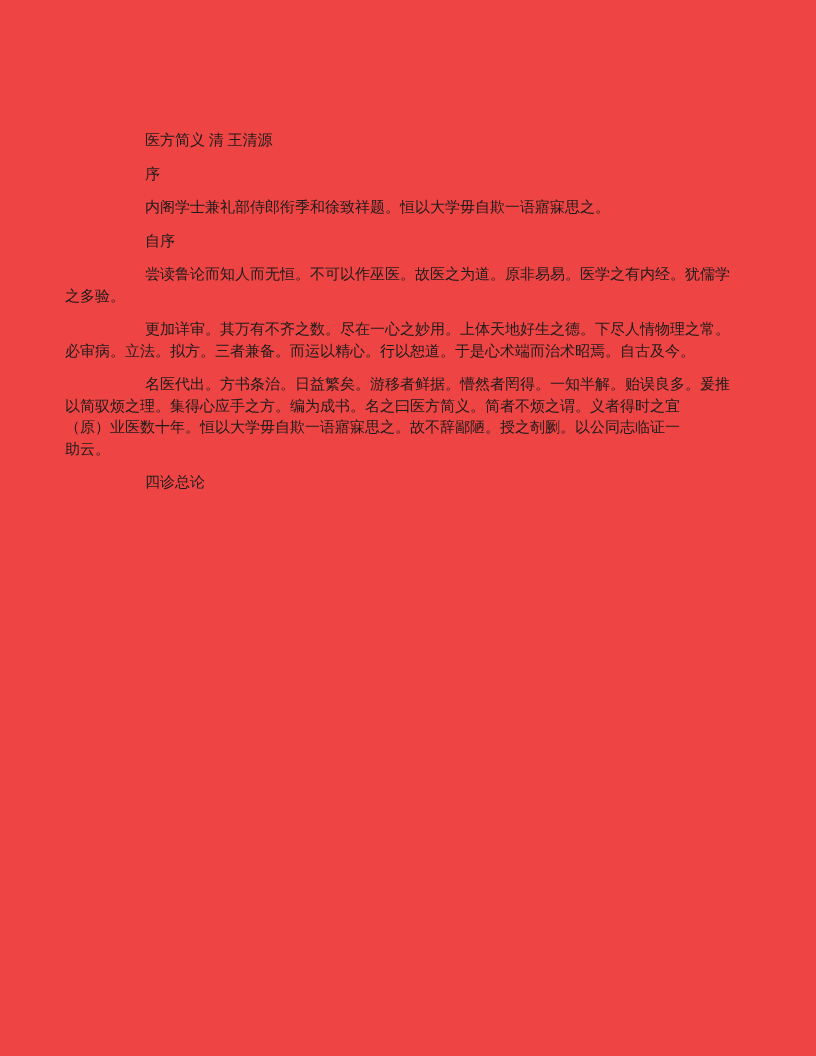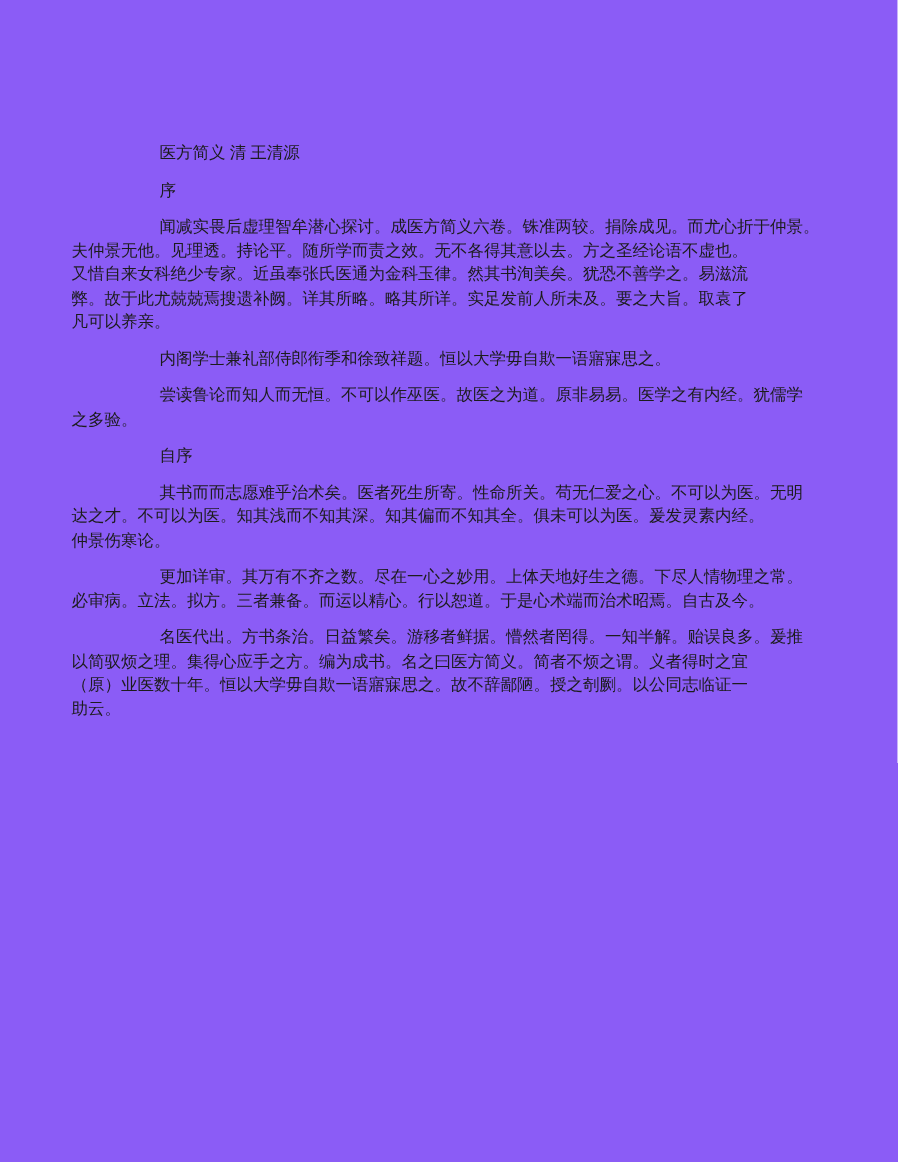--- a/index.html
+++ b/index.html
@@ -1,21 +1,21 @@
 <!DOCTYPE html>
 <html><head>
 <meta charset="utf-8">
 <style>
   html, body { margin: 0; padding: 0; background: #ffffff; }
   .page {
     position: relative;
     width: 816px;
     height: 1056px;
     margin: 0 auto;
-    background: #8b5cf6;
+    background: #ef4444;
     box-sizing: border-box;
     padding: 130px 51px 40px 65px;
     overflow: hidden;
   }
   .block {
     margin: 0 0 12px 0;
     font-family: "Liberation Serif", "DejaVu Serif", serif;
     font-size: 15px;
     line-height: 21.5px;
     color: #1c1c1c;
@@ -24,31 +24,24 @@
     text-align: left;
     font-weight: 400;
   }
 </style>
 </head>
 <body>
 
 <div class="page">
   <p class="block">医方简义 清 王清源</p>
   <p class="block">序</p>
-  <p class="block">闻减实畏后虚理智牟潜心探讨。成医方简义六卷。铢准两较。捐除成见。而尤心折于仲景。
-夫仲景无他。见理透。持论平。随所学而责之效。无不各得其意以去。方之圣经论语不虚也。
-又惜自来女科绝少专家。近虽奉张氏医通为金科玉律。然其书洵美矣。犹恐不善学之。易滋流
-弊。故于此尤兢兢焉搜遗补阙。详其所略。略其所详。实足发前人所未及。要之大旨。取袁了
-凡可以养亲。</p>
   <p class="block">内阁学士兼礼部侍郎衔季和徐致祥题。恒以大学毋自欺一语寤寐思之。</p>
+  <p class="block">自序</p>
   <p class="block">尝读鲁论而知人而无恒。不可以作巫医。故医之为道。原非易易。医学之有内经。犹儒学
 之多验。</p>
-  <p class="block">自序</p>
-  <p class="block">其书而而志愿难乎治术矣。医者死生所寄。性命所关。苟无仁爱之心。不可以为医。无明
-达之才。不可以为医。知其浅而不知其深。知其偏而不知其全。俱未可以为医。爰发灵素内经。
-仲景伤寒论。</p>
   <p class="block">更加详审。其万有不齐之数。尽在一心之妙用。上体天地好生之德。下尽人情物理之常。
 必审病。立法。拟方。三者兼备。而运以精心。行以恕道。于是心术端而治术昭焉。自古及今。</p>
   <p class="block">名医代出。方书条治。日益繁矣。游移者鲜据。懵然者罔得。一知半解。贻误良多。爰推
 以简驭烦之理。集得心应手之方。编为成书。名之曰医方简义。简者不烦之谓。义者得时之宜
 （原）业医数十年。恒以大学毋自欺一语寤寐思之。故不辞鄙陋。授之剞劂。以公同志临证一
 助云。</p>
+  <p class="block">四诊总论</p>
 </div>
 
 </body></html>

